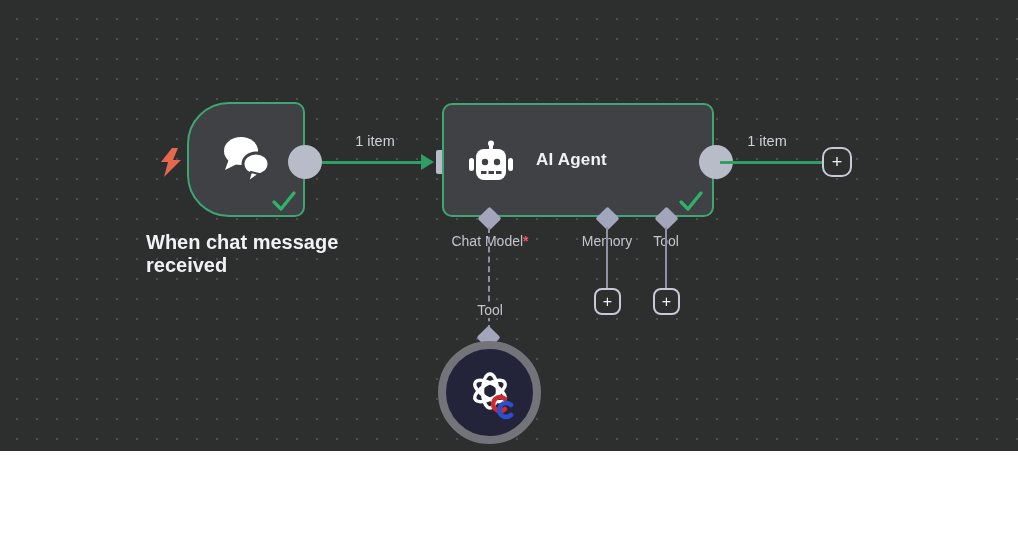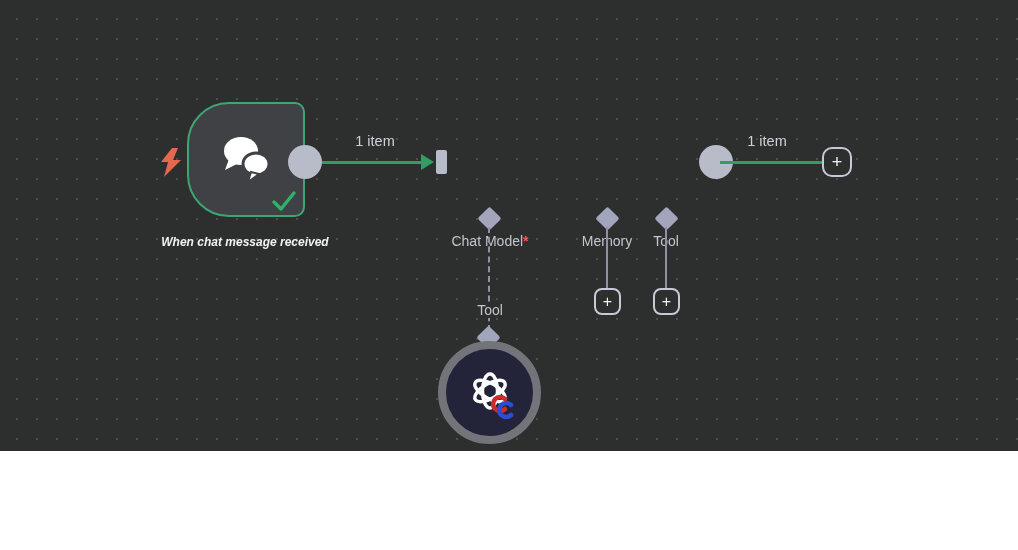--- a/index.html
+++ b/index.html
@@ -34,22 +34,22 @@
     color: var(--text-white); font-size: 17px; font-weight: 700; letter-spacing: .2px;
   }
   .model-node {
     left: 438px; top: 341px; width: 103px; height: 103px;
     border-radius: 50%;
     background: var(--model-inner);
     border: 8px solid var(--model-ring);
   }
 
   .node-label {
-    color: var(--text-white); font-size: 12px; font-weight: 700;
-    text-align: center; line-height: 23px; font-style: italic;
+    color: var(--text-white); font-size: 20px; font-weight: 700;
+    text-align: left; line-height: 23px;
   }
   .trigger-label { left: 146px; top: 231px; width: 198px; }
   .model-label   { left: 389px; top: 447px; width: 200px; }
 
   
   .out-circle {
     width: 34px; height: 34px; border-radius: 50%;
     background: var(--connector-gray);
   }
   .in-port {
@@ -120,20 +120,38 @@
       <polyline points="3,12 10,19 23,3" fill="none" stroke="var(--check-green)" stroke-width="3.4" stroke-linecap="round" stroke-linejoin="round"></polyline>
     </svg>
   </div>
 
   <div class="abs out-circle" style="left:288px; top:145px;"></div>
 
   <div class="abs node-label trigger-label">When chat message received</div>
 
   <div class="abs in-port"></div>
 
+  <div class="abs node agent-node">
+    <svg class="abs" style="left:24px; top:35px;" width="46" height="44" viewBox="0 0 46 44">
+      <rect x="21" y="2" width="4" height="8" rx="2" fill="#ffffff"></rect>
+      <circle cx="23" cy="3.5" r="3" fill="#ffffff"></circle>
+      <rect x="1" y="18" width="5" height="13" rx="2.5" fill="#ffffff"></rect>
+      <rect x="40" y="18" width="5" height="13" rx="2.5" fill="#ffffff"></rect>
+      <rect x="8" y="9" width="30" height="31" rx="8" fill="#ffffff"></rect>
+      <circle cx="17" cy="22" r="3.2" fill="var(--node-bg)"></circle>
+      <circle cx="29" cy="22" r="3.2" fill="var(--node-bg)"></circle>
+      <rect x="13" y="31" width="5.5" height="3" fill="var(--node-bg)"></rect>
+      <rect x="20.5" y="31" width="5.5" height="3" fill="var(--node-bg)"></rect>
+      <rect x="28" y="31" width="5.5" height="3" fill="var(--node-bg)"></rect>
+    </svg>
+    <div class="agent-title">AI Agent</div>
+    <svg class="abs" style="right:8px; bottom:3px;" width="26" height="22" viewBox="0 0 26 22">
+      <polyline points="3,12 10,19 23,3" fill="none" stroke="var(--check-green)" stroke-width="3.4" stroke-linecap="round" stroke-linejoin="round"></polyline>
+    </svg>
+  </div>
 
   <div class="abs out-circle" style="left:699px; top:145px;"></div>
 
   <div class="abs diamond" style="left:481px; top:210px;"></div>
   <div class="abs diamond" style="left:599px; top:210px;"></div>
   <div class="abs diamond" style="left:658px; top:210px;"></div>
 
   <div class="abs port-label" style="left:420px; top:233px; width:140px;">
     <span>Chat Model</span><span class="asterisk">*</span>
   </div>

